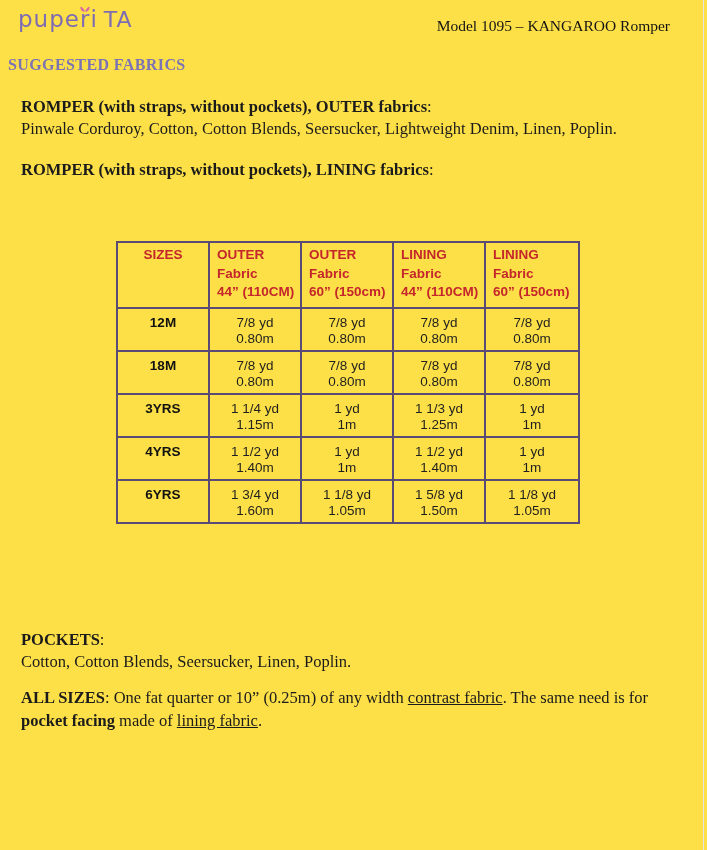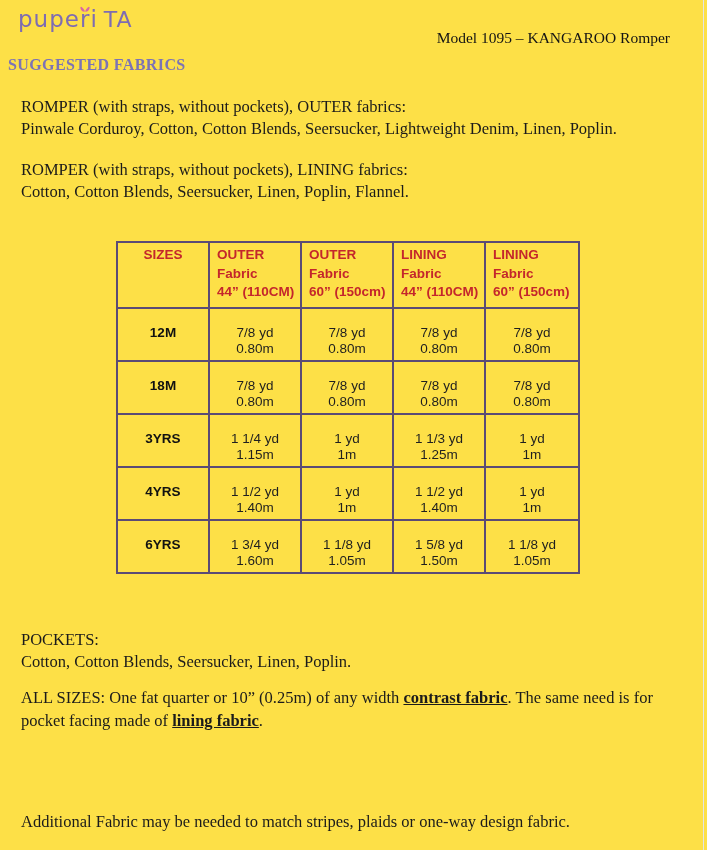--- a/index.html
+++ b/index.html
@@ -14,50 +14,50 @@
 
   
   .logo {
     position:absolute; left:18px; top:6px; height:30px;
     font-family:"DejaVu Sans", sans-serif; color:#7e6cb2; font-size:23px;
     letter-spacing:1px; white-space:nowrap;
   }
   .logo .part2 { margin-left:6px; font-size:22px; }
   .logo svg { position:absolute; left:61px; top:-2px; }
   .model-label {
-    position:absolute; top:29px; right:37px; font-size:15.5px; color:#141414;
+    position:absolute; top:17px; right:37px; font-size:15.5px; color:#141414;
   }
   .doc-title {
     position:absolute; top:56px; left:8px; width:100%; text-align:left;
     color:#7c73b5; font-weight:bold; font-size:16px; letter-spacing:0.4px;
   }
 
   
   .para { position:absolute; left:21px; width:666px; font-size:16.5px; line-height:21px; }
-  .b { font-weight:normal; }
-  .u { text-decoration:underline;font-weight:bold; }
+  .b { font-weight:bold; }
+  .u { text-decoration:underline; }
 
   
   .fabric-table-wrap { position:absolute; left:116px; top:241px; }
   table.fabric-table {
     border-collapse:collapse; table-layout:fixed; width:462px;
     font-family:"Liberation Sans", sans-serif;
   }
   table.fabric-table col { width:92px; }
   table.fabric-table col.last { width:94px; }
   table.fabric-table th, table.fabric-table td { border:2px solid #5a4b76; }
   table.fabric-table thead th {
     color:#c4262c; font-weight:bold; font-size:13.5px; text-align:left;
     vertical-align:top; padding:3px 3px 5px 7px; line-height:18.5px; height:50px;
   }
   table.fabric-table thead th.sizes-col { text-align:center; padding-left:3px;margin-top:32px; }
   table.fabric-table thead th span { display:block; }
   table.fabric-table tbody td {
     text-align:center; vertical-align:top; font-size:13.5px; line-height:16px;
-    padding:16px 0 3px; height:29px; color:#1f1f1f;
+    padding:6px 0 3px; height:29px; color:#1f1f1f;
   }
   table.fabric-table tbody td.size-cell { font-weight:bold; color:#111; }
 </style>
 </head>
 <body>
 
 <div class="page">
 
   <div class="logo">
     <span>puperi</span><span class="part2">TA</span>
@@ -70,21 +70,20 @@
   <div class="doc-title">SUGGESTED FABRICS</div>
 
   <div class="para" style="top:96px">
     <span class="b">ROMPER (with straps, without pockets), OUTER fabrics</span><span>:</span>
   </div>
   <div class="para" style="top:118px">Pinwale Corduroy, Cotton, Cotton Blends, Seersucker, Lightweight Denim, Linen, Poplin.</div>
 
   <div class="para" style="top:159px">
     <span class="b">ROMPER (with straps, without pockets), LINING fabrics</span><span>:</span>
   </div>
-  <div class="para" style="top:181px">Cotton, Cotton Blends, Seersucker, Linen, Poplin, Flannel.</div>
 
   <div class="fabric-table-wrap">
     <table class="fabric-table">
       <colgroup>
           <col>
           <col>
           <col>
           <col>
           <col class="last">
         </colgroup>
@@ -217,15 +216,14 @@
 
   <div class="para" style="top:651px">Cotton, Cotton Blends, Seersucker, Linen, Poplin.</div>
   <div class="para" style="top:629px">
     <span class="b">POCKETS</span><span>:</span>
   </div>
 
   <div class="para" style="top:686px; width:655px; line-height:23px;">
     <span class="b">ALL SIZES</span><span>: One fat quarter or 10” (0.25m) of any width </span><span class="u">contrast fabric</span><span>. The same need is for </span><span class="b">pocket facing</span><span> made of </span><span class="u">lining fabric</span><span>.</span>
   </div>
 
-  <div class="para" style="top:811px">Additional Fabric may be needed to match stripes, plaids or one-way design fabric.</div>
 
 </div>
 
 </body></html>

